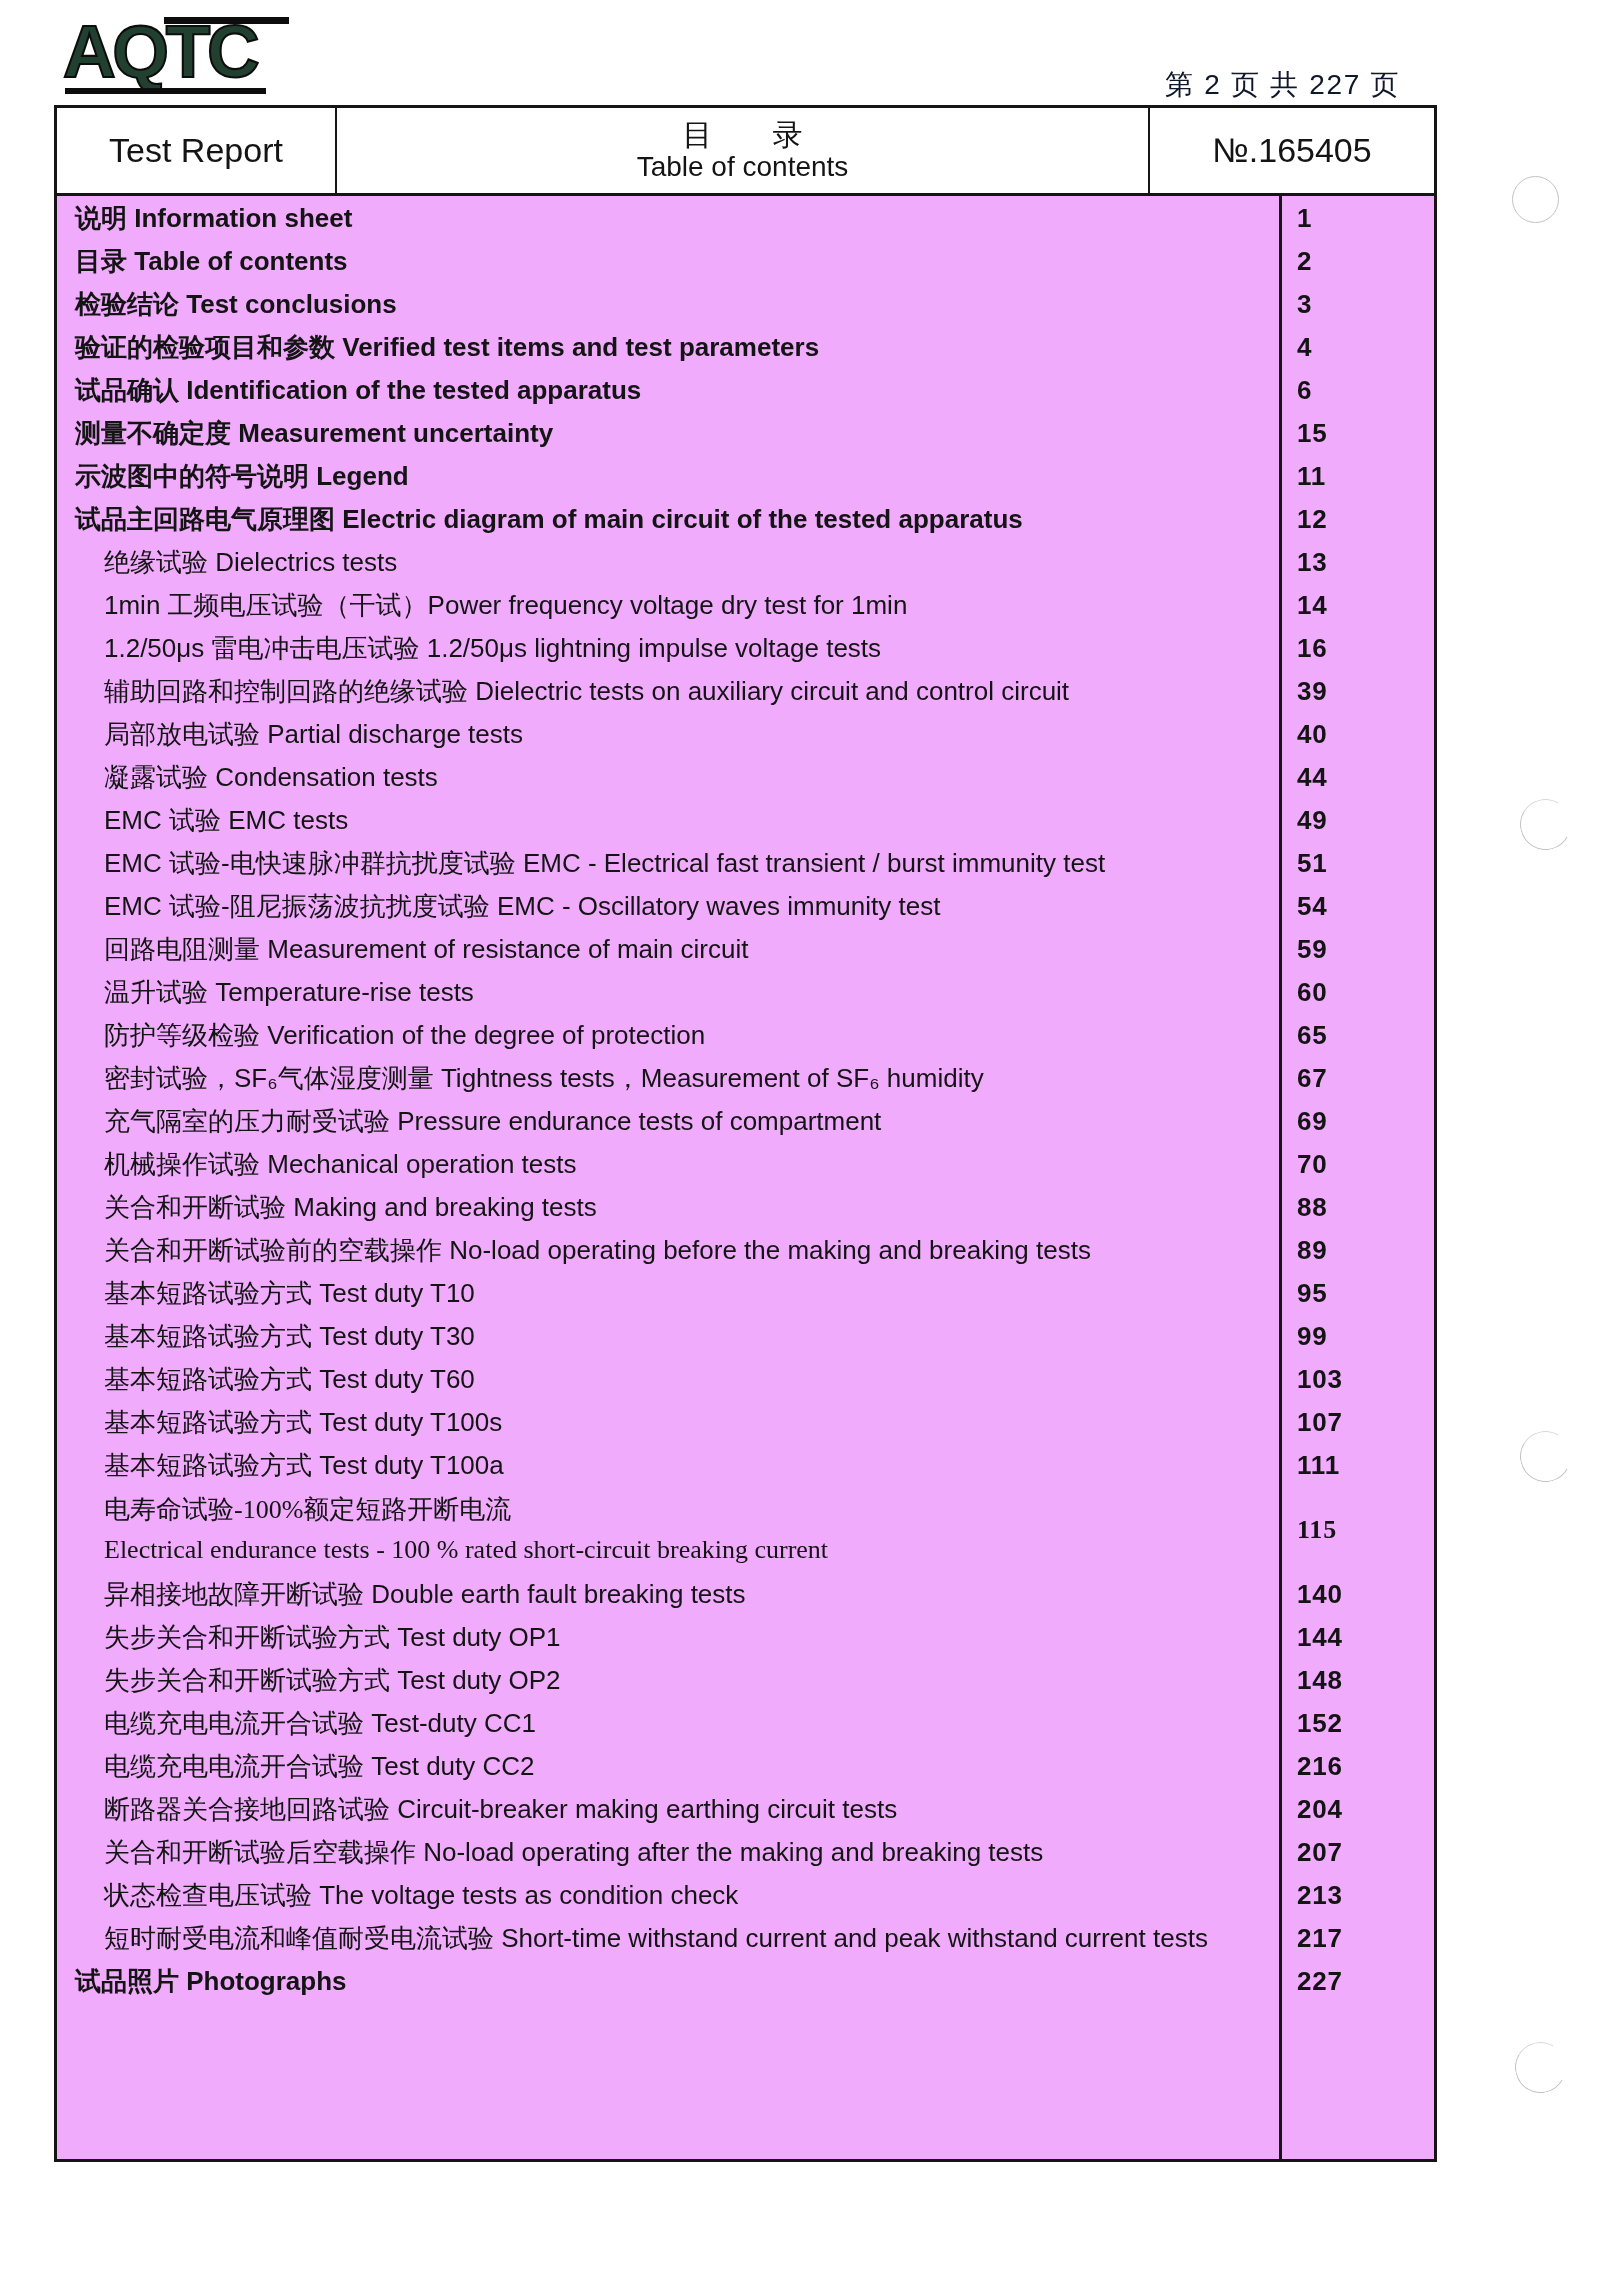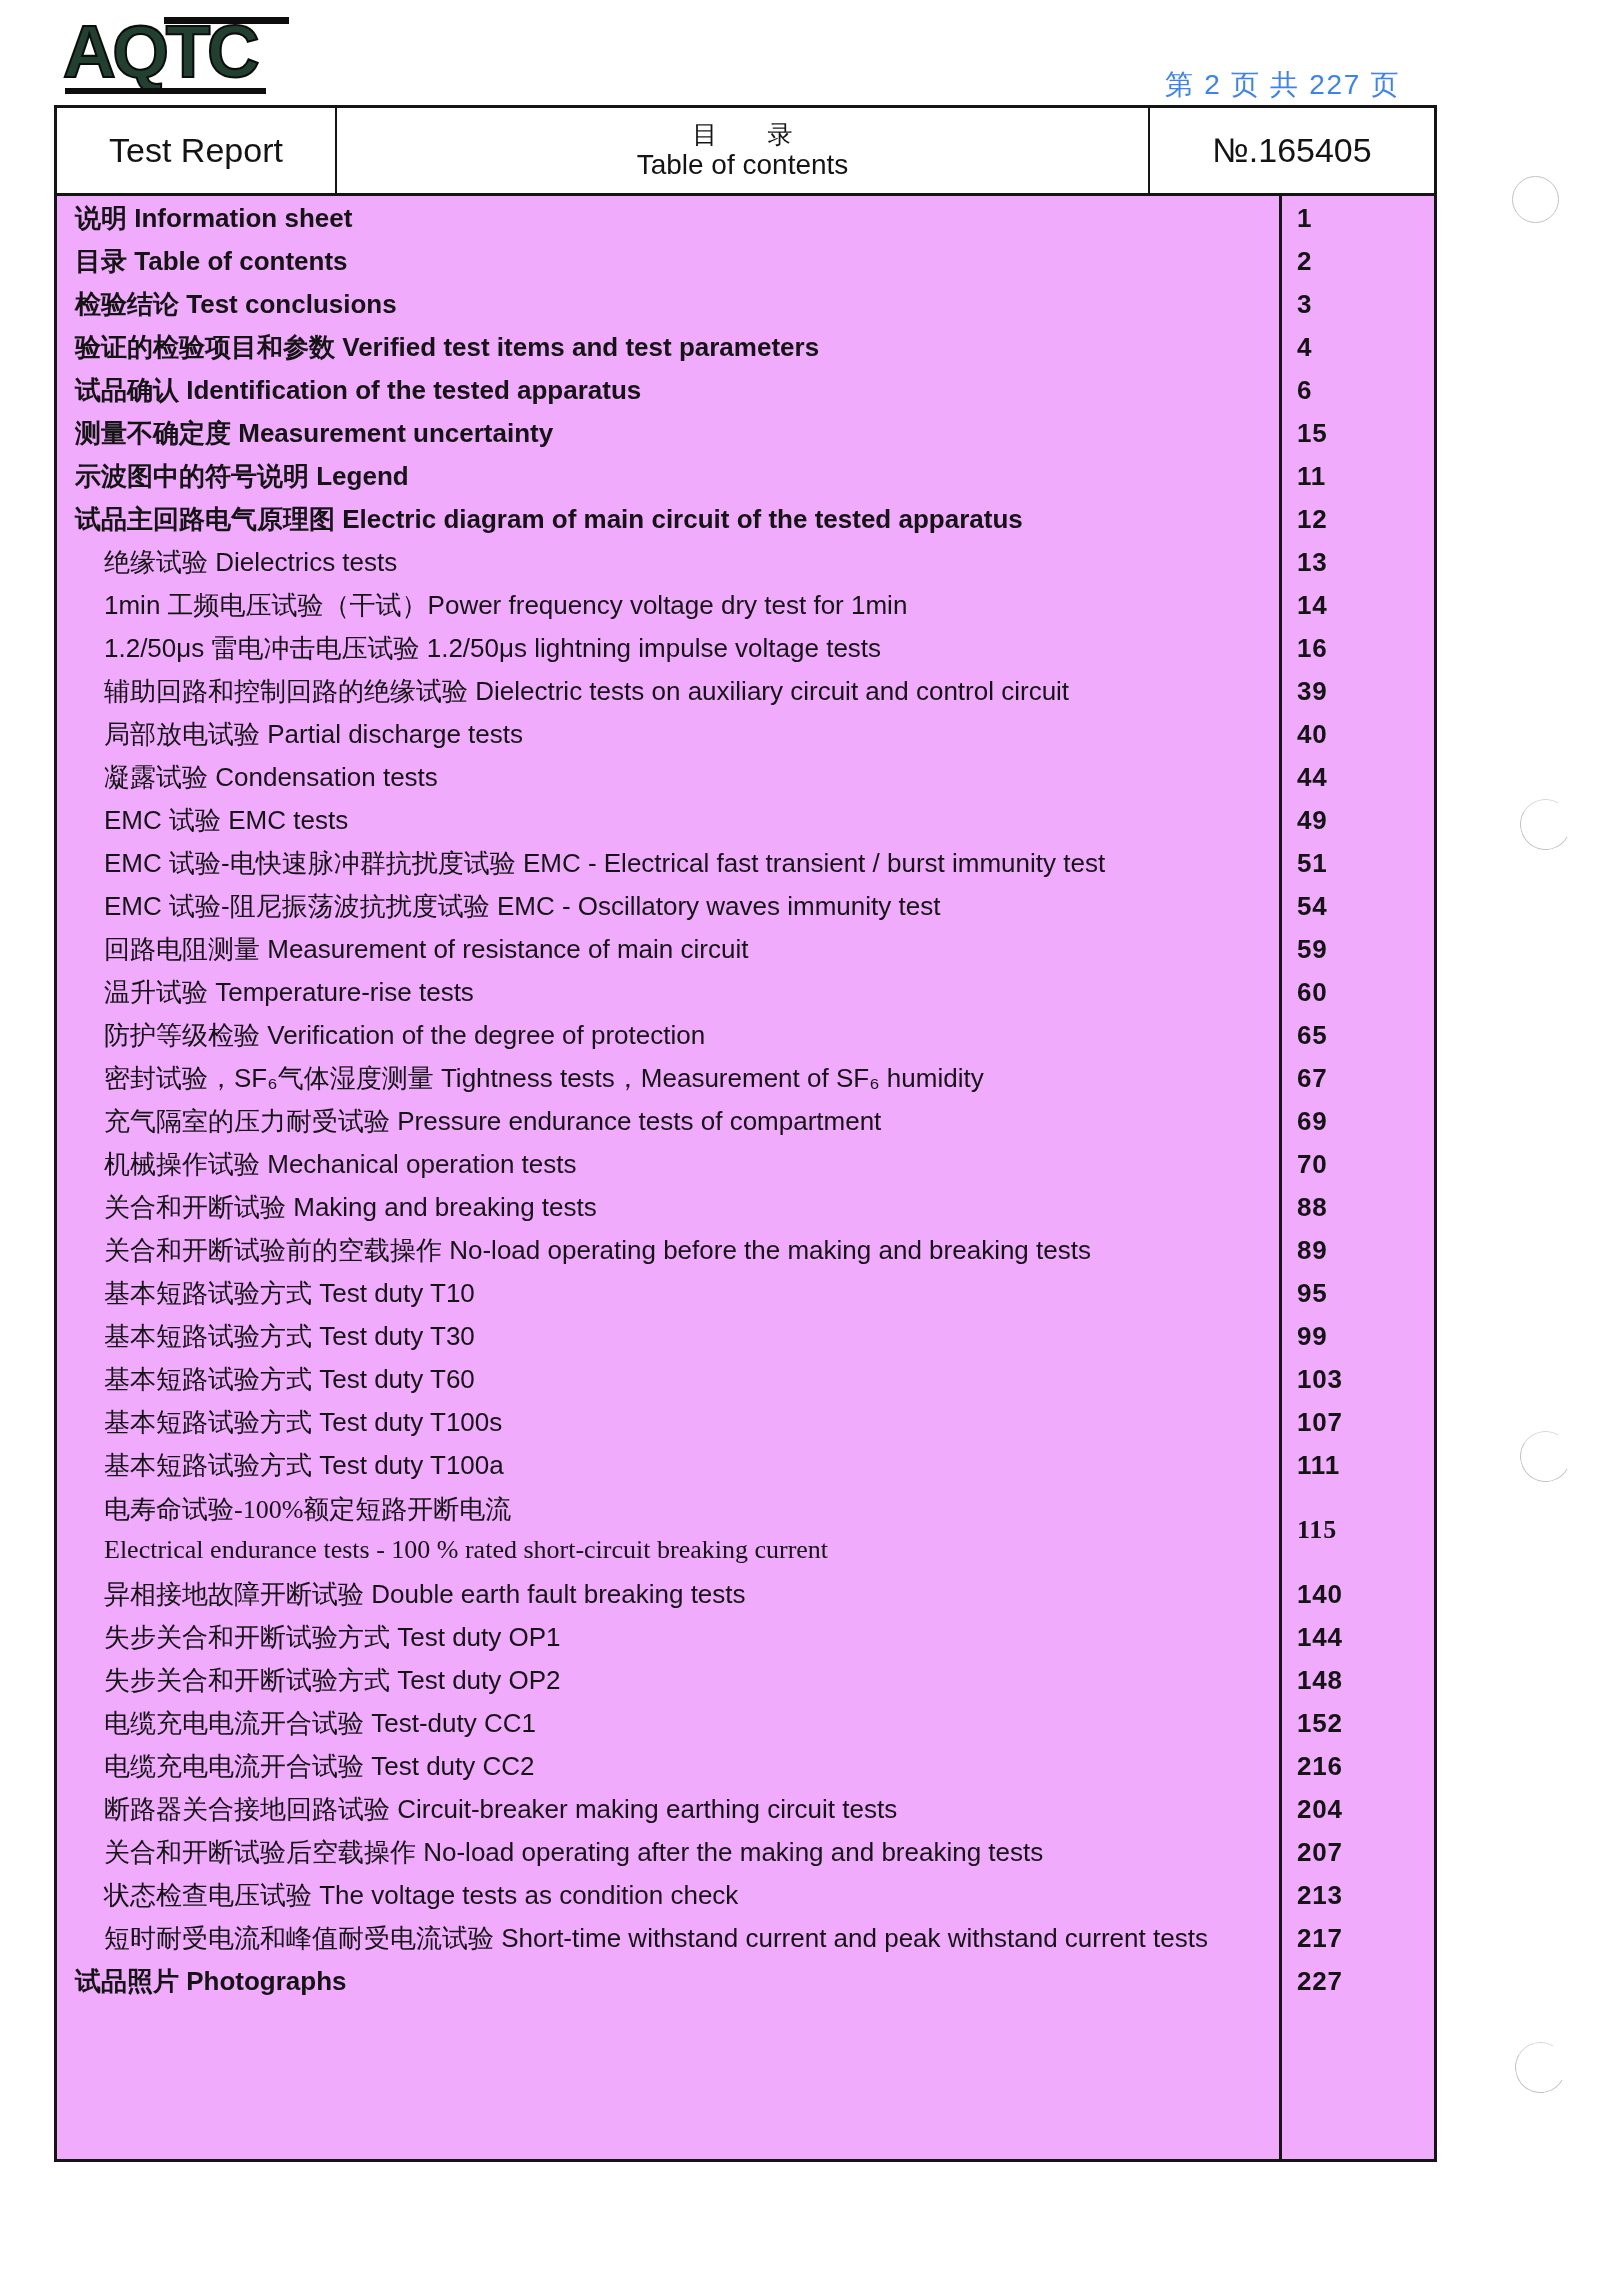--- a/index.html
+++ b/index.html
@@ -10,31 +10,31 @@
   
   .logo{position:absolute;left:63px;top:13.5px;width:254px;height:88px;}
   .logo-text{
     display:inline-block;font-size:73px;font-weight:bold;line-height:1;
     letter-spacing:-3.4px;color:#224030;-webkit-text-stroke:2.1px #0d0d0d;
     transform:scaleY(1.02);
   }
   .logo-bar-top{position:absolute;left:101px;top:3.4px;width:125px;height:6.8px;background:#0d0d0d;}
   .logo-underline{position:absolute;left:1.7px;top:74px;width:201px;height:6px;background:#0d0d0d;}
   
-  .page-info{position:absolute;left:1165px;top:66px;width:271px;font-size:28px;letter-spacing:1.7px;color:#3b82f6;}
+  .page-info{position:absolute;left:1165px;top:66px;width:271px;font-size:28px;letter-spacing:1.7px;color:#0f172a;}
   
   .title-table{
     position:absolute;left:54px;top:105px;width:1383px;height:91px;
     border:3.4px solid #151515;box-sizing:border-box;display:flex;background:#fff;
   }
   .title-cell{display:flex;flex-direction:column;align-items:center;justify-content:center;box-sizing:border-box;}
   .cell-report{width:280px;border-right:2.5px solid #151515;font-size:34px;}
   .cell-title{flex:1;border-right:2.5px solid #151515;}
   .cell-no{width:284px;font-size:34px;}
-  .title-zh{font-size:25px;line-height:1.1;}
+  .title-zh{font-size:30px;line-height:1.1;}
   .title-en{font-size:28px;line-height:1.1;margin-top:1.7px;}
   
   .toc-table{
     position:absolute;left:54px;top:196px;width:1383px;height:1966px;
     border:3.4px solid #151515;border-top:none;box-sizing:border-box;background:#f0abfc;
   }
   .toc-col-divider{position:absolute;left:1222px;top:0;bottom:0;width:2.5px;background:#151515;}
   .toc-rows{position:absolute;left:0;top:0.8px;right:0;}
   .toc-row{position:relative;height:43px;display:flex;align-items:center;}
   .toc-row.two-line{height:86px;font-family:Liberation Serif, serif;}

